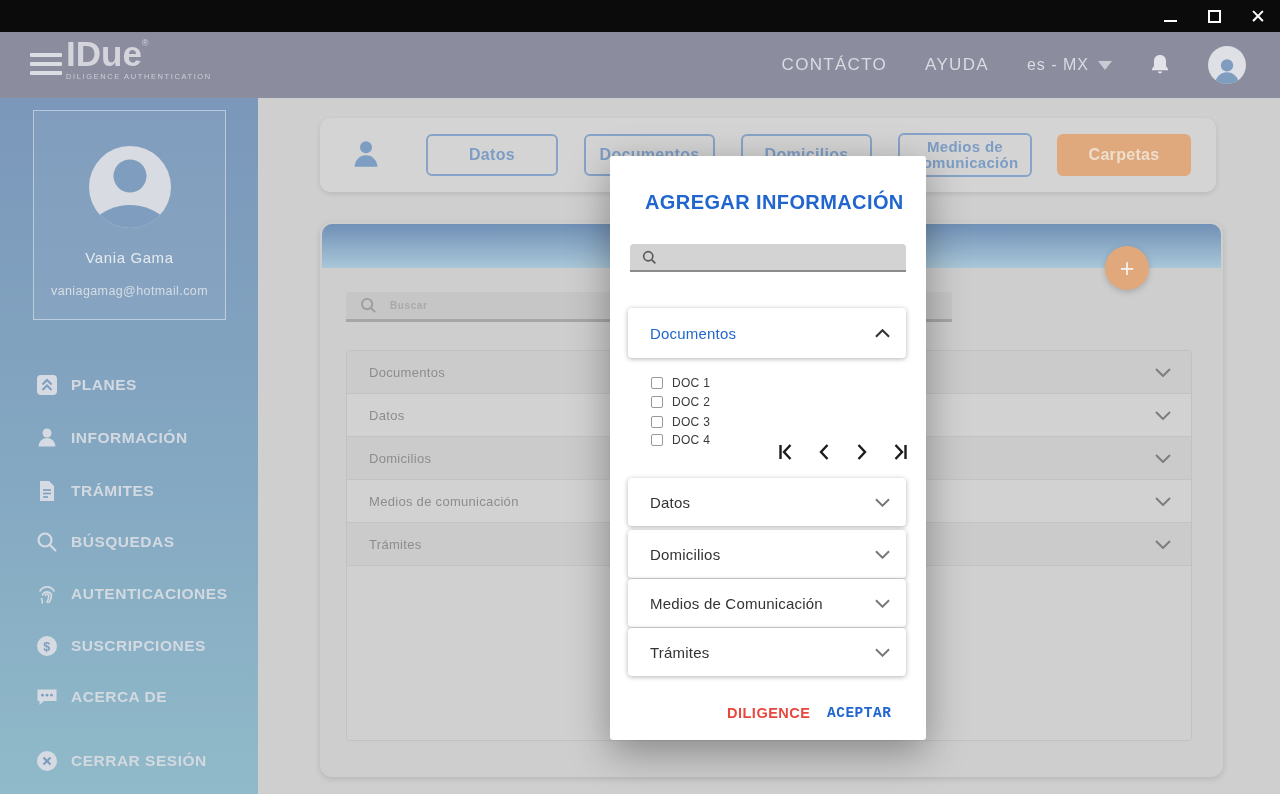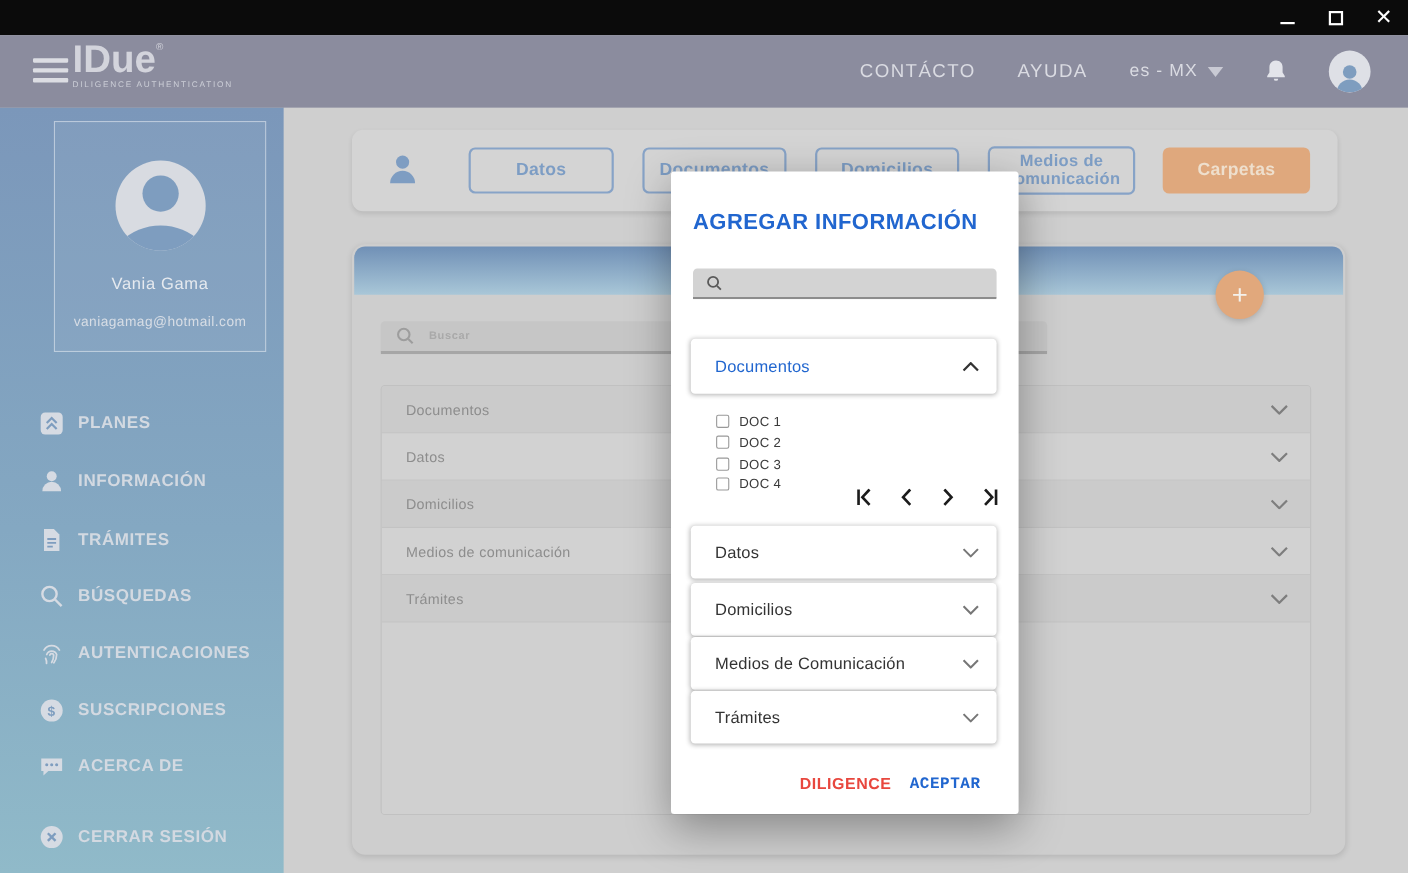--- a/index.html
+++ b/index.html
@@ -29,21 +29,21 @@
   .header-link { color:#dadbe2; font-size:17px; letter-spacing:1.3px; font-weight:500; cursor:pointer; }
   .lang { display:flex; align-items:center; gap:9px; color:#dadbe2; font-size:16px; letter-spacing:1px; cursor:pointer; }
   .lang-caret { width:0; height:0; border-left:7px solid transparent; border-right:7px solid transparent; border-top:9px solid #c9cad4; }
   .bell { color:#e3e4ea; display:flex; cursor:pointer; }
   .avatar { width:38px; height:38px; border-radius:50%; background:#dee0e6; overflow:hidden; display:flex; justify-content:center; align-items:flex-end; cursor:pointer; }
   .avatar svg { color:#7e9dbf; }
   
   .sidebar { position:absolute; left:0; top:98px; width:258px; height:696px;
     background:linear-gradient(180deg,#7b97ba 0%, #84a8c2 55%, #90bac9 100%); }
   .profile-card { position:absolute; left:33px; top:12px; width:193px; height:210px;
-    border:1px solid rgba(255,255,255,.45); background:rgba(255,255,255,.05); text-align:center;margin-left:16px; }
+    border:1px solid rgba(255,255,255,.45); background:rgba(255,255,255,.05); text-align:center; }
   .profile-avatar { margin-top:34px; }
   .profile-name { margin-top:16px; color:#e6eaef; font-size:15px; letter-spacing:.6px; }
   .profile-email { margin-top:18px; color:#d7dde5; font-size:12.5px; letter-spacing:.4px; }
   .nav-item { position:absolute; left:36px; height:24px; display:flex; align-items:center; gap:13px;
     color:#d3d9e1; font-weight:700; font-size:15.5px; letter-spacing:.5px; cursor:pointer; white-space:nowrap; }
   .nav-item .nicon { width:22px; height:22px; color:#d6dbe3; display:flex; }
   
   .main-bg { position:absolute; left:258px; top:98px; width:1022px; height:696px; background:#cfcfcf; }
   .tabbar { position:absolute; left:320px; top:118px; width:896px; height:74px; background:#d4d4d4;
     border-radius:10px; box-shadow:0 2px 5px rgba(0,0,0,.10); }
@@ -68,21 +68,21 @@
     border-radius:4px; overflow:hidden; }
   .trow { height:43px; border-bottom:1px solid #c3c3c3; display:flex; align-items:center;
     justify-content:space-between; padding:0 20px 0 22px; color:#8d8d8d; font-size:13px; letter-spacing:.3px; cursor:pointer; }
   .trow:nth-child(odd) { background:#cbcbcb; }
   .trow:nth-child(even) { background:#d2d2d2; }
   .trow .chev { color:#7e7e7e; display:flex; }
   .tfiller { height:176px; background:#d0d0d0; }
   
   .modal { position:absolute; left:610px; top:156px; width:316px; height:584px; background:#ffffff;
     border-radius:3px; box-shadow:0 12px 40px rgba(0,0,0,.35); z-index:10; }
-  .modal-title { position:absolute; left:20px; top:35px; font-size:20px; font-weight:700;
+  .modal-title { position:absolute; left:35px; top:35px; font-size:20px; font-weight:700;
     color:#2166cf; letter-spacing:.4px; }
   .modal-search { position:absolute; left:20px; top:88px; width:276px; height:28px; background:#d3d3d3;
     border-radius:4px 4px 0 0; border-bottom:2px solid #8c8c8c; display:flex; align-items:center;
     gap:10px; padding-left:12px; color:#5a5a5a; }
   .modal-search input { border:none; outline:none; background:transparent; width:230px; height:24px;
     font-family:"Liberation Sans",sans-serif; font-size:13px; color:#333; }
   .acc { position:absolute; left:18px; width:278px; height:48px; background:#fff; border-radius:4px;
     box-shadow:0 1px 5px rgba(0,0,0,.30); display:flex; align-items:center; justify-content:space-between;
     padding:0 16px 0 22px; cursor:pointer; }
   .acc-label { font-size:15px; color:#333333; letter-spacing:.2px; }

